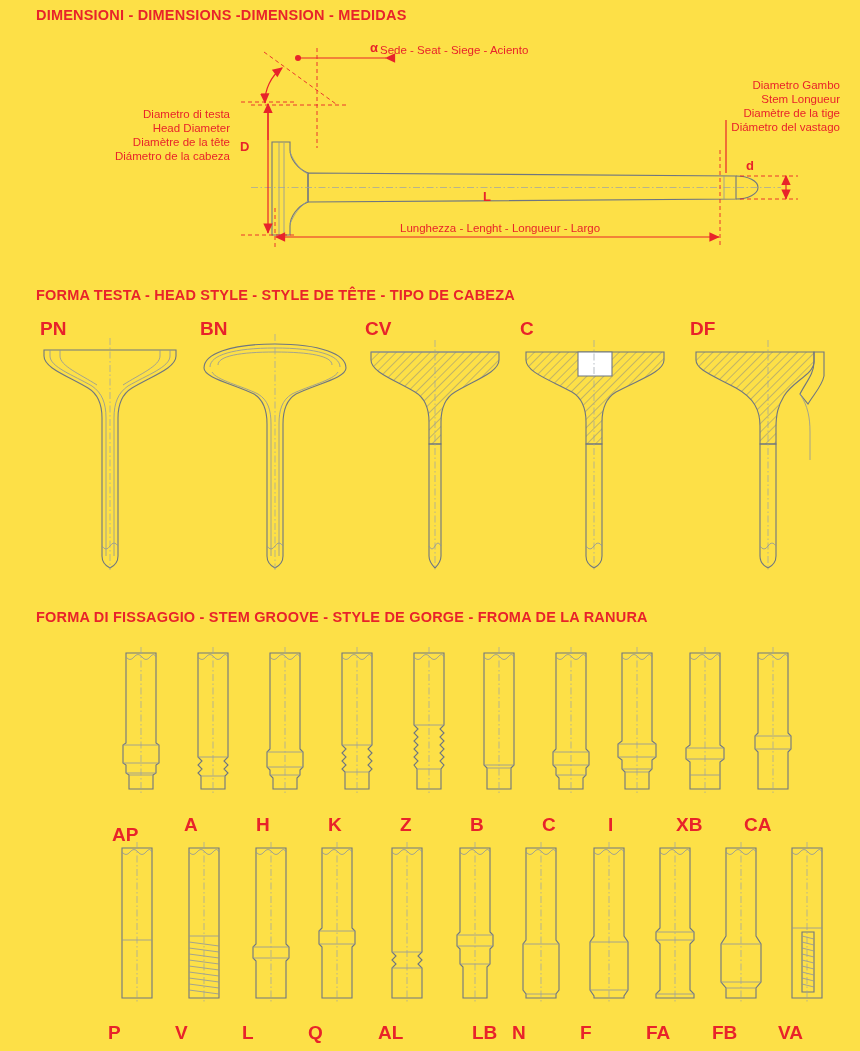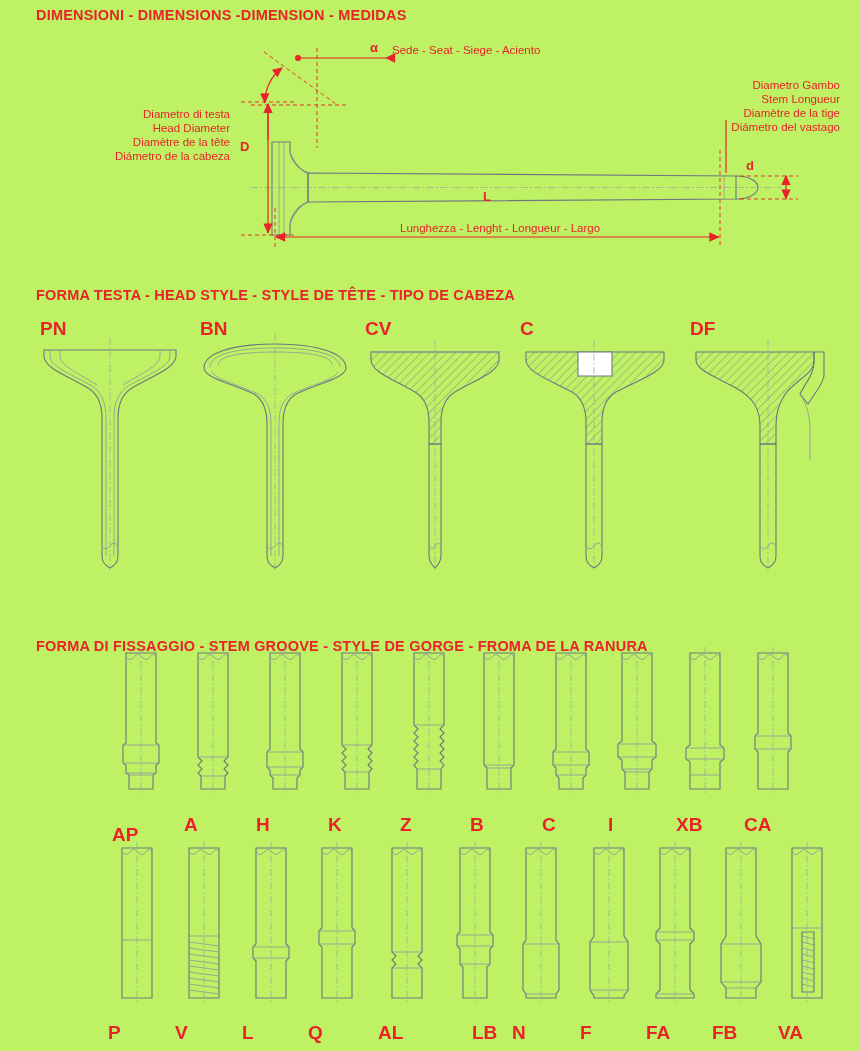--- a/index.html
+++ b/index.html
@@ -5,21 +5,21 @@
   * { box-sizing: border-box; }
   html, body {
     margin: 0; padding: 0;
     background: #ffffff;
     font-family: "Liberation Sans", sans-serif;
   }
   #page {
     position: relative;
     width: 860px;
     height: 1051px;
-    background: #bef264;
+    background: #fde047;
     overflow: hidden;
   }
   .sec-title {
     position: absolute;
     font-weight: bold;
     font-size: 14.5px;
     letter-spacing: 0.2px;
     color: #e8232a;
     white-space: nowrap;
   }
@@ -108,21 +108,21 @@
     <line class="solid-red" x1="750" y1="146" x2="750" y2="169" marker-start="url(#arrL)" marker-end="url(#arrR)"></line>
     <line class="dash-red" x1="704" y1="146" x2="762" y2="146"></line>
     <line class="dash-red" x1="704" y1="169" x2="762" y2="169"></line>
     <line class="solid-red" x1="690" y1="90" x2="690" y2="143"></line>
 
     <line class="dash-red" x1="239" y1="178" x2="239" y2="218"></line>
     <line class="dash-red" x1="684" y1="120" x2="684" y2="218"></line>
     <line class="solid-red" x1="240" y1="207" x2="683" y2="207" marker-start="url(#arrL)" marker-end="url(#arrR)"></line>
   </svg>
 
-  <div class="red-lbl" style="left:392px; top:43px;text-align:center;">Sede - Seat - Siege - Aciento</div>
+  <div class="red-lbl" style="left:380px; top:43px;text-align:center;">Sede - Seat - Siege - Aciento</div>
   <div class="red-lbl bold" style="left:370px; top:41px;">α</div>
 
   <div class="red-lbl right" style="left:66px; top:107px; width:164px;">
     <div>Diametro di testa</div>
     <div>Head Diameter</div>
     <div>Diamètre de la tête</div>
     <div>Diámetro de la cabeza</div>
   </div>
   <div class="red-lbl bold" style="left:240px; top:140px;">D</div>
 
@@ -198,21 +198,21 @@
 
     <path class="grey" d="M124,20 L124,30 C124,42 116,50 110,62 L118,72
                           C124,62 132,54 134,44 L134,20 Z"></path>
     <path class="grey" d="M70,112 L86,112 L86,224 C86,230 82,234 78,236 C74,234 70,230 70,224 Z"></path>
     <path class="grey-thin" d="M110,62 C118,74 120,86 120,100 L120,128"></path>
     <line class="axis" x1="78" y1="8" x2="78" y2="238"></line>
     <path class="grey-thin" d="M70,214 q4,6 8,0 q4,-6 8,0"></path>
   </svg>
   <div class="code-lbl" style="left:690px; top:318px; width:150px;">DF</div>
 
-  <div class="sec-title" style="left:36px; top:609px;margin-top:29px;">FORMA DI FISSAGGIO - STEM GROOVE - STYLE DE GORGE - FROMA DE LA RANURA</div>
+  <div class="sec-title" style="left:36px; top:609px;">FORMA DI FISSAGGIO - STEM GROOVE - STYLE DE GORGE - FROMA DE LA RANURA</div>
 
   <svg class="abs" style="left:112px; top:645px; width:58px; height:150px;" viewBox="0 0 58 150">
     <path class="grey" d="M14,8 L44,8 L44,98 L47,100 L47,118 L44,120 L44,128 L41,130 L41,144 L17,144 L17,130 L14,128 L14,120 L11,118 L11,100 L14,98 Z"></path>
     <line class="grey-thin" x1="11" y1="100" x2="47" y2="100"></line>
     <line class="grey-thin" x1="11" y1="118" x2="47" y2="118"></line>
     <line class="grey-thin" x1="14" y1="128" x2="44" y2="128"></line>
     <line class="grey-thin" x1="17" y1="130" x2="41" y2="130"></line>
     <path class="grey-thin" d="M14,12 q4,5 8,0 q4,-5 8,0 q4,5 8,0 q4,-5 6,0"></path>
     <line class="axis" x1="29" y1="2" x2="29" y2="148"></line>
   </svg>

